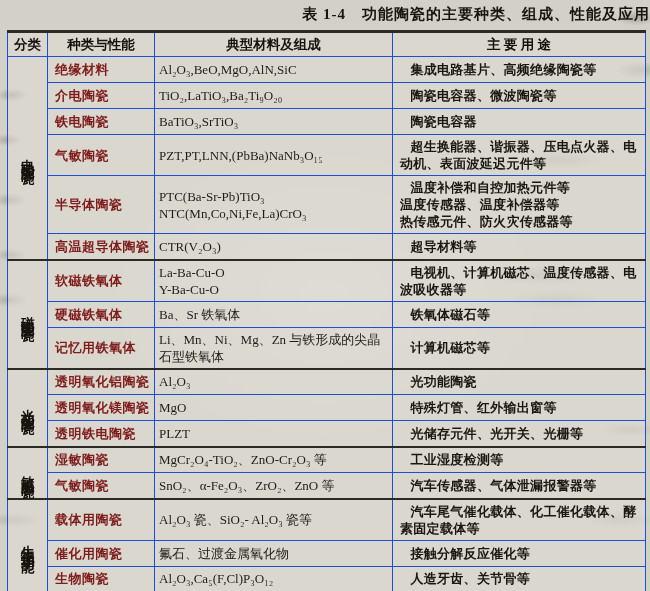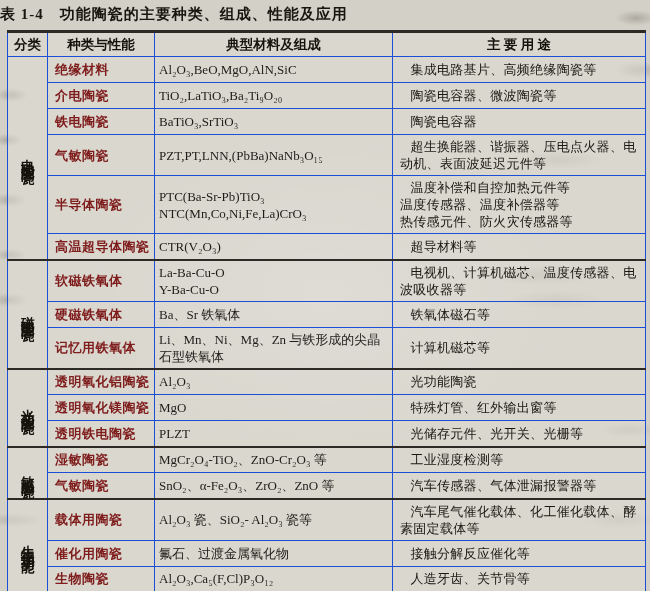--- a/index.html
+++ b/index.html
@@ -23,21 +23,21 @@
       radial-gradient(60px 12px at 560px 160px,rgba(90,86,78,.18) 0%,rgba(90,86,78,0) 70%),
       radial-gradient(80px 14px at 540px 275px,rgba(90,86,78,.20) 0%,rgba(90,86,78,0) 70%),
       radial-gradient(70px 13px at 555px 300px,rgba(90,86,78,.16) 0%,rgba(90,86,78,0) 70%),
       radial-gradient(40px 10px at 630px 430px,rgba(90,86,78,.18) 0%,rgba(90,86,78,0) 70%),
       radial-gradient(50px 12px at 620px 520px,rgba(90,86,78,.16) 0%,rgba(90,86,78,0) 70%),
       radial-gradient(40px 10px at 14px 520px, rgba(90,86,78,.22) 0%,rgba(90,86,78,0) 70%),
       radial-gradient(300px 200px at 325px 295px,rgba(255,255,252,.25) 0%,rgba(255,255,252,0) 80%);
   }
   .paper{position:absolute;left:0;top:0;width:650px;z-index:1;}
   .title{
-    text-align:left;font-weight:bold;font-size:15px;
+    text-align:right;font-weight:bold;font-size:15px;
     padding-top:5px;letter-spacing:1px;color:#18160f;
   }
   table.main{
     border-collapse:collapse;table-layout:fixed;
     margin:6px auto 0 7px;width:638px;
     background:rgba(222,220,212,.55);
     border-top:3px solid #2d2a25;
     border-left:1px solid #3a362f;
     border-right:1px solid #3a362f;
     border-bottom:2px solid #2d2a25;
@@ -62,21 +62,21 @@
     display:inline-block;
   }
   td.type{font-weight:bold;padding-left:7px;color:#7f1d1d;letter-spacing:.5px;}
   td.materials{
     padding-left:4px;white-space:pre-line;
     font-family:"Liberation Serif","DejaVu Serif",serif;
   }
   td.uses{
     padding-left:7px;padding-right:4px;
     white-space:pre-line;text-indent:.8em;
-    font-weight:normal;color:#1a1812;letter-spacing:.3px;
+    font-weight:bold;color:#1a1812;letter-spacing:.3px;
   }
   tr.group-start td{border-top:2px solid #2d2a25;}
 </style>
 </head>
 <body>
 
 <div class="noise"></div>
 
 <div class="paper">
   <div class="title">表 1-4　功能陶瓷的主要种类、组成、性能及应用</div>

